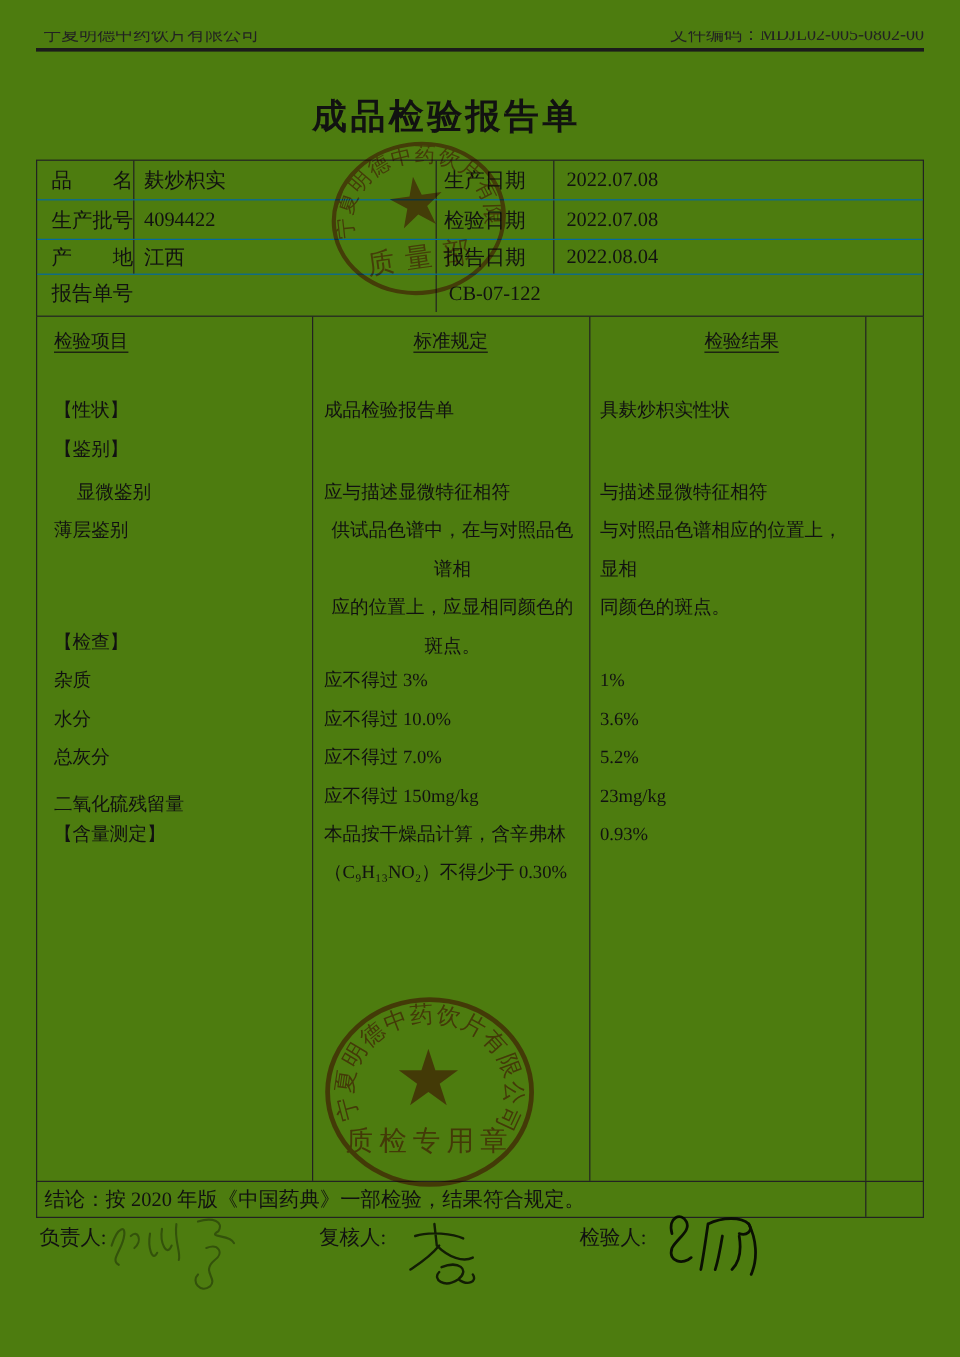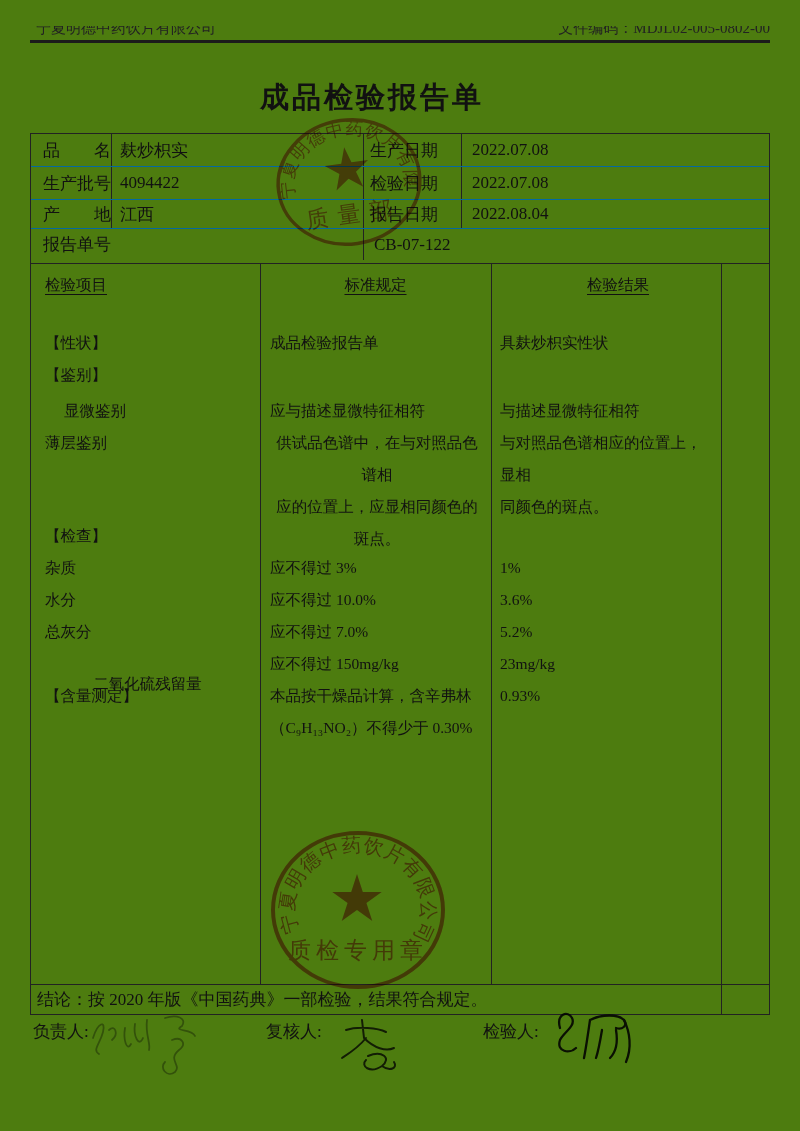--- a/index.html
+++ b/index.html
@@ -125,21 +125,21 @@
     <div class="dl c3" style="top:288px;">1%</div>
 
     <div class="dl c1" style="top:320px;">水分</div>
     <div class="dl c2" style="top:320px;">应不得过 10.0%</div>
     <div class="dl c3" style="top:320px;">3.6%</div>
 
     <div class="dl c1" style="top:352px;">总灰分</div>
     <div class="dl c2" style="top:352px;">应不得过 7.0%</div>
     <div class="dl c3" style="top:352px;">5.2%</div>
 
-    <div class="dl c1" style="top:404px;text-align:center;">二氧化硫残留量</div>
+    <div class="dl c1" style="top:391px;">二氧化硫残留量</div>
     <div class="dl c2" style="top:384px;">应不得过 150mg/kg</div>
     <div class="dl c3" style="top:384px;">23mg/kg</div>
 
     <div class="dl c1" style="top:416px;">【含量测定】</div>
     <div class="dl c2 pre-line" style="top:416px;">本品按干燥品计算，含辛弗林
 （C₉H₁₃NO₂）不得少于 0.30%</div>
     <div class="dl c3" style="top:416px;">0.93%</div>
   </div>
 
   <svg class="stamp" style="left:270px;top:110px;" width="160" height="145" viewBox="0 0 160 145">

